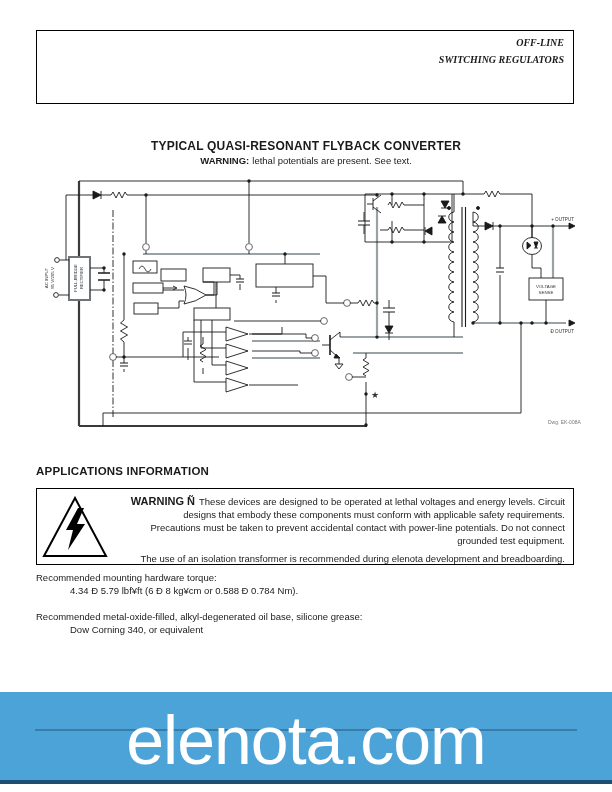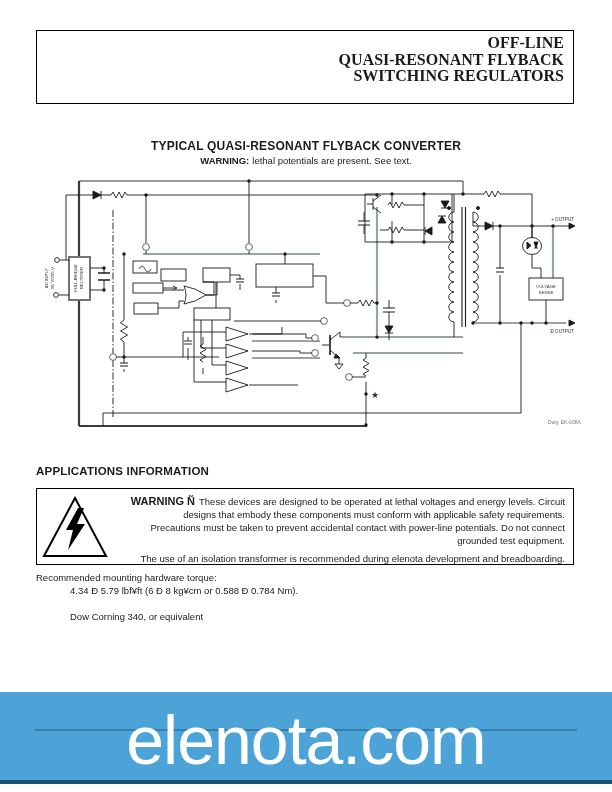--- a/index.html
+++ b/index.html
@@ -5,21 +5,21 @@
   html,body{margin:0;padding:0;background:#e8e8e8;}
   .page{position:relative;width:612px;height:792px;background:#ffffff;overflow:hidden;
         font-family:"Liberation Sans",sans-serif;color:#1a1a1a;}
 
   
   .hdr-box{position:absolute;left:36px;top:30px;width:538px;height:74px;
            border:1.6px solid #000;box-sizing:border-box;text-align:right;
            padding:4px 9px 0 0;font-family:"Liberation Serif","DejaVu Serif",serif;}
   .hdr-line1{font-size:17px;font-weight:bold;letter-spacing:.2px;}
   .hdr-thru{font-size:11.5px;font-weight:bold;}
-  .hdr-line-it{font-size:16px;font-weight:bold;line-height:16.5px;}
+  .hdr-line-it{font-size:10px;font-weight:bold;font-style:italic;line-height:16.5px;}
 
   
   .fig-title{position:absolute;left:36px;top:139px;width:540px;text-align:center;
              font-size:12px;font-weight:bold;letter-spacing:.2px;}
   .fig-sub{position:absolute;left:36px;top:155px;width:540px;text-align:center;font-size:9.5px;}
   .fig-sub b{font-weight:bold;}
   .fig-sub span{padding-left:3px;}
 
   .diagram{position:absolute;left:36px;top:172px;width:540px;height:278px;}
   .dwg-cap{position:absolute;left:548px;top:419px;font-size:5px;color:#777;white-space:nowrap;}
@@ -52,21 +52,20 @@
 
   svg text{font-family:"Liberation Sans",sans-serif;fill:#333;}
 </style>
 </head>
 <body>
 
 <div class="page">
 
   <div class="hdr-box">
     <div class="hdr-line-it">OFF-LINE</div>
-    <div class="hdr-line-it">QUASI-RESONANT FLYBACK</div>
     <div class="hdr-line-it">SWITCHING REGULATORS</div>
   </div>
 
   <div class="fig-title">TYPICAL QUASI-RESONANT FLYBACK CONVERTER</div>
   <div class="fig-sub">
     <b>WARNING:</b><span>lethal potentials are present.  See text.</span>
   </div>
 
   <svg class="diagram" viewBox="0 0 540 278" xmlns="http://www.w3.org/2000/svg">
     <g fill="none" stroke="#1a1a1a" stroke-width="0.9">
@@ -269,20 +268,21 @@
     <div class="warn-text">
       <p><b>WARNING Ñ</b><span class="body">These devices are designed to be operated at lethal voltages and energy levels.  Circuit designs that embody these components must conform with applicable safety requirements.  Precautions must be taken to prevent accidental contact with power-line potentials.  Do not connect grounded test equipment.</span></p>
       <p class="note">The use of an isolation transformer is recommended during elenota development and breadboarding.</p>
     </div>
   </div>
 
   <div class="notes">
     <p class="head">Recommended mounting hardware torque:</p>
     <p class="val">4.34 Ð 5.79 lbf¥ft (6 Ð 8 kg¥cm or 0.588 Ð 0.784 Nm).</p>
     <div class="gap"></div>
+    <p class="head">Recommended metal-oxide-filled, alkyl-degenerated oil base, silicone grease:</p>
     <p class="val">Dow Corning 340, or equivalent</p>
   </div>
 
   <div class="banner">
     <div class="banner-line"></div>
     <div class="banner-text">elenota.com</div>
     <div class="banner-bottom"></div>
   </div>
 
 </div>

